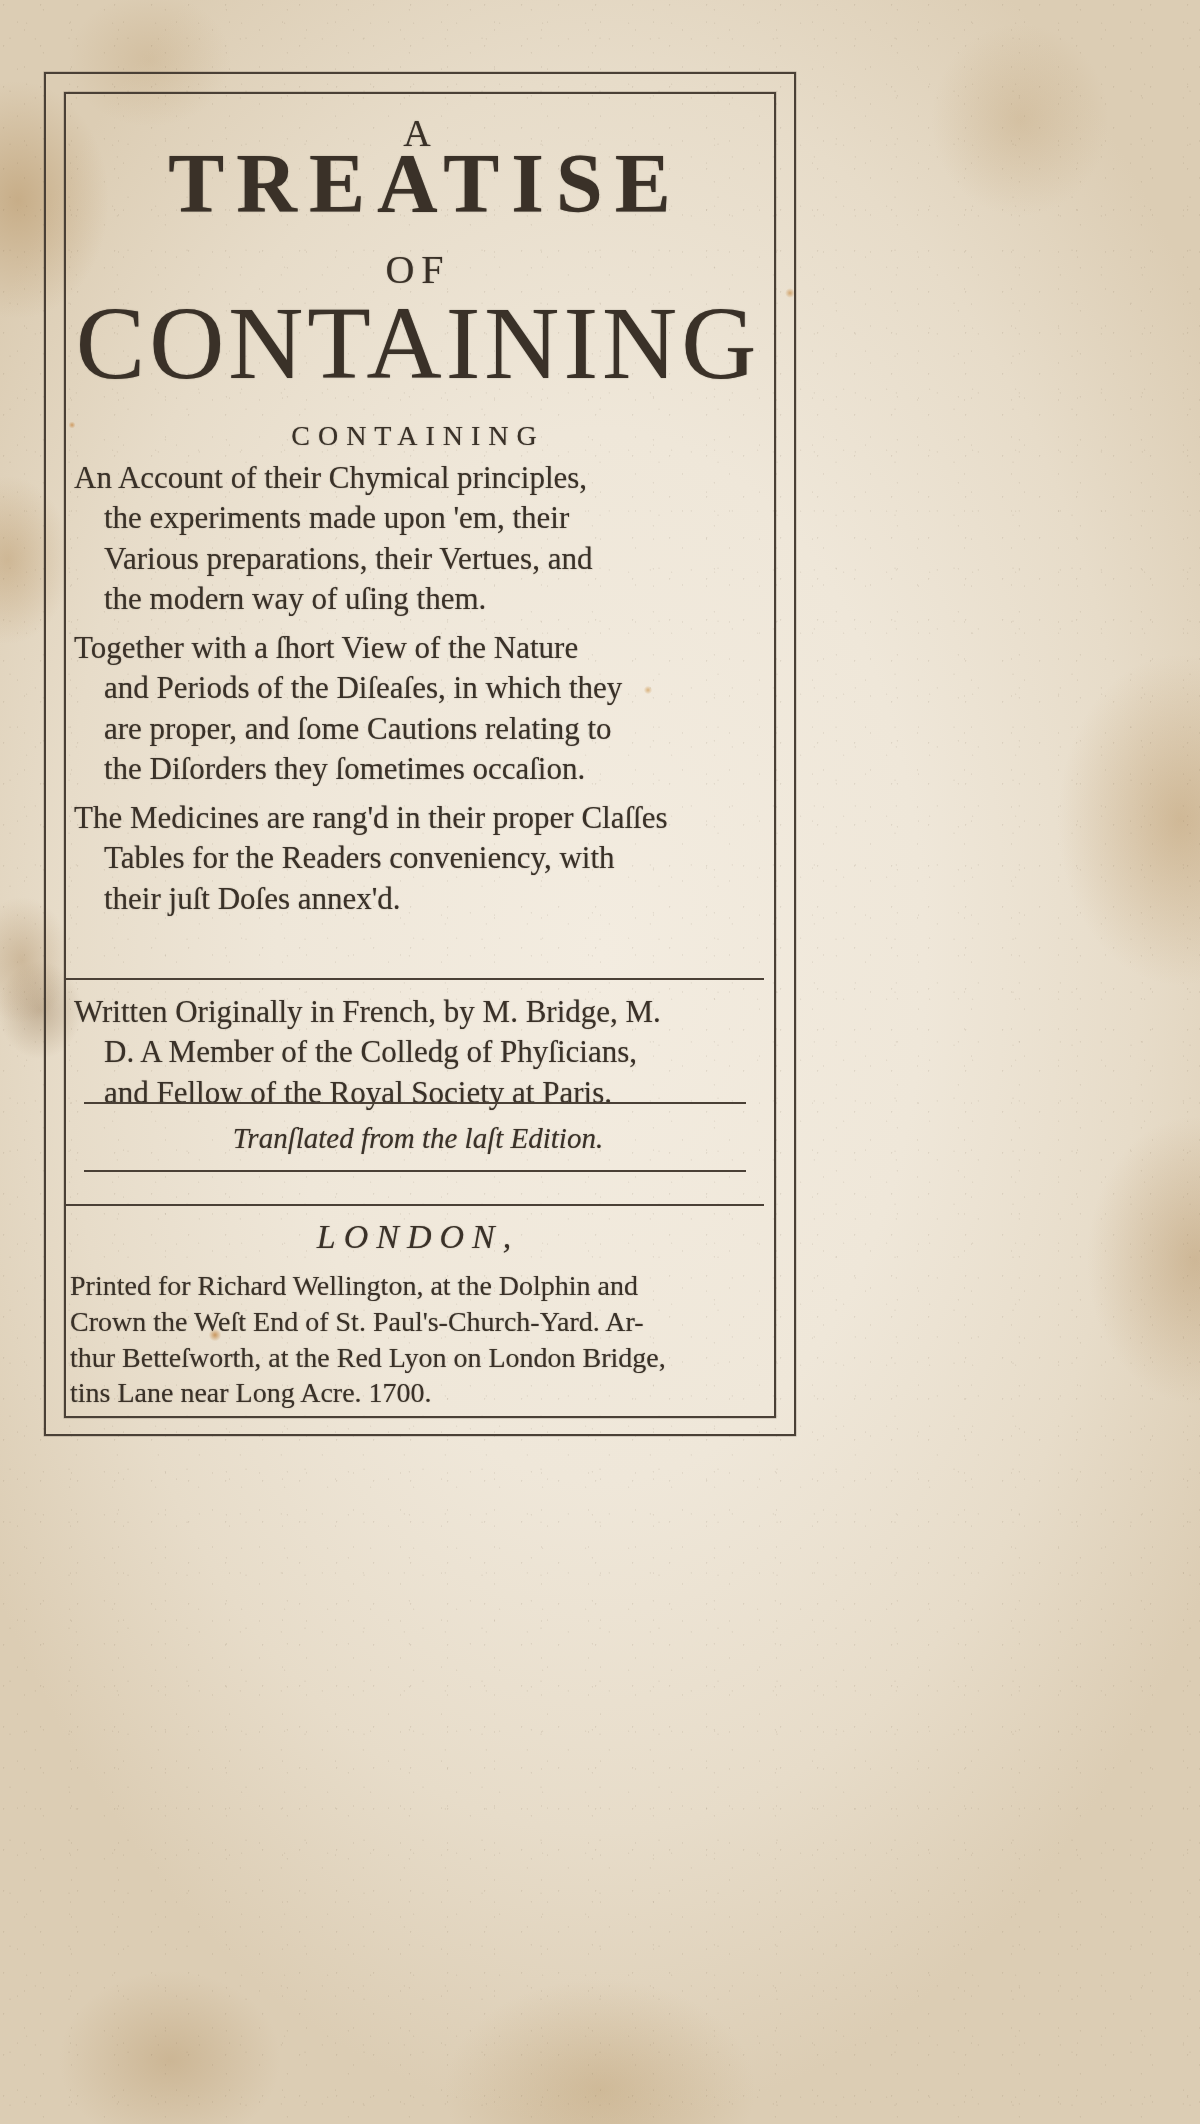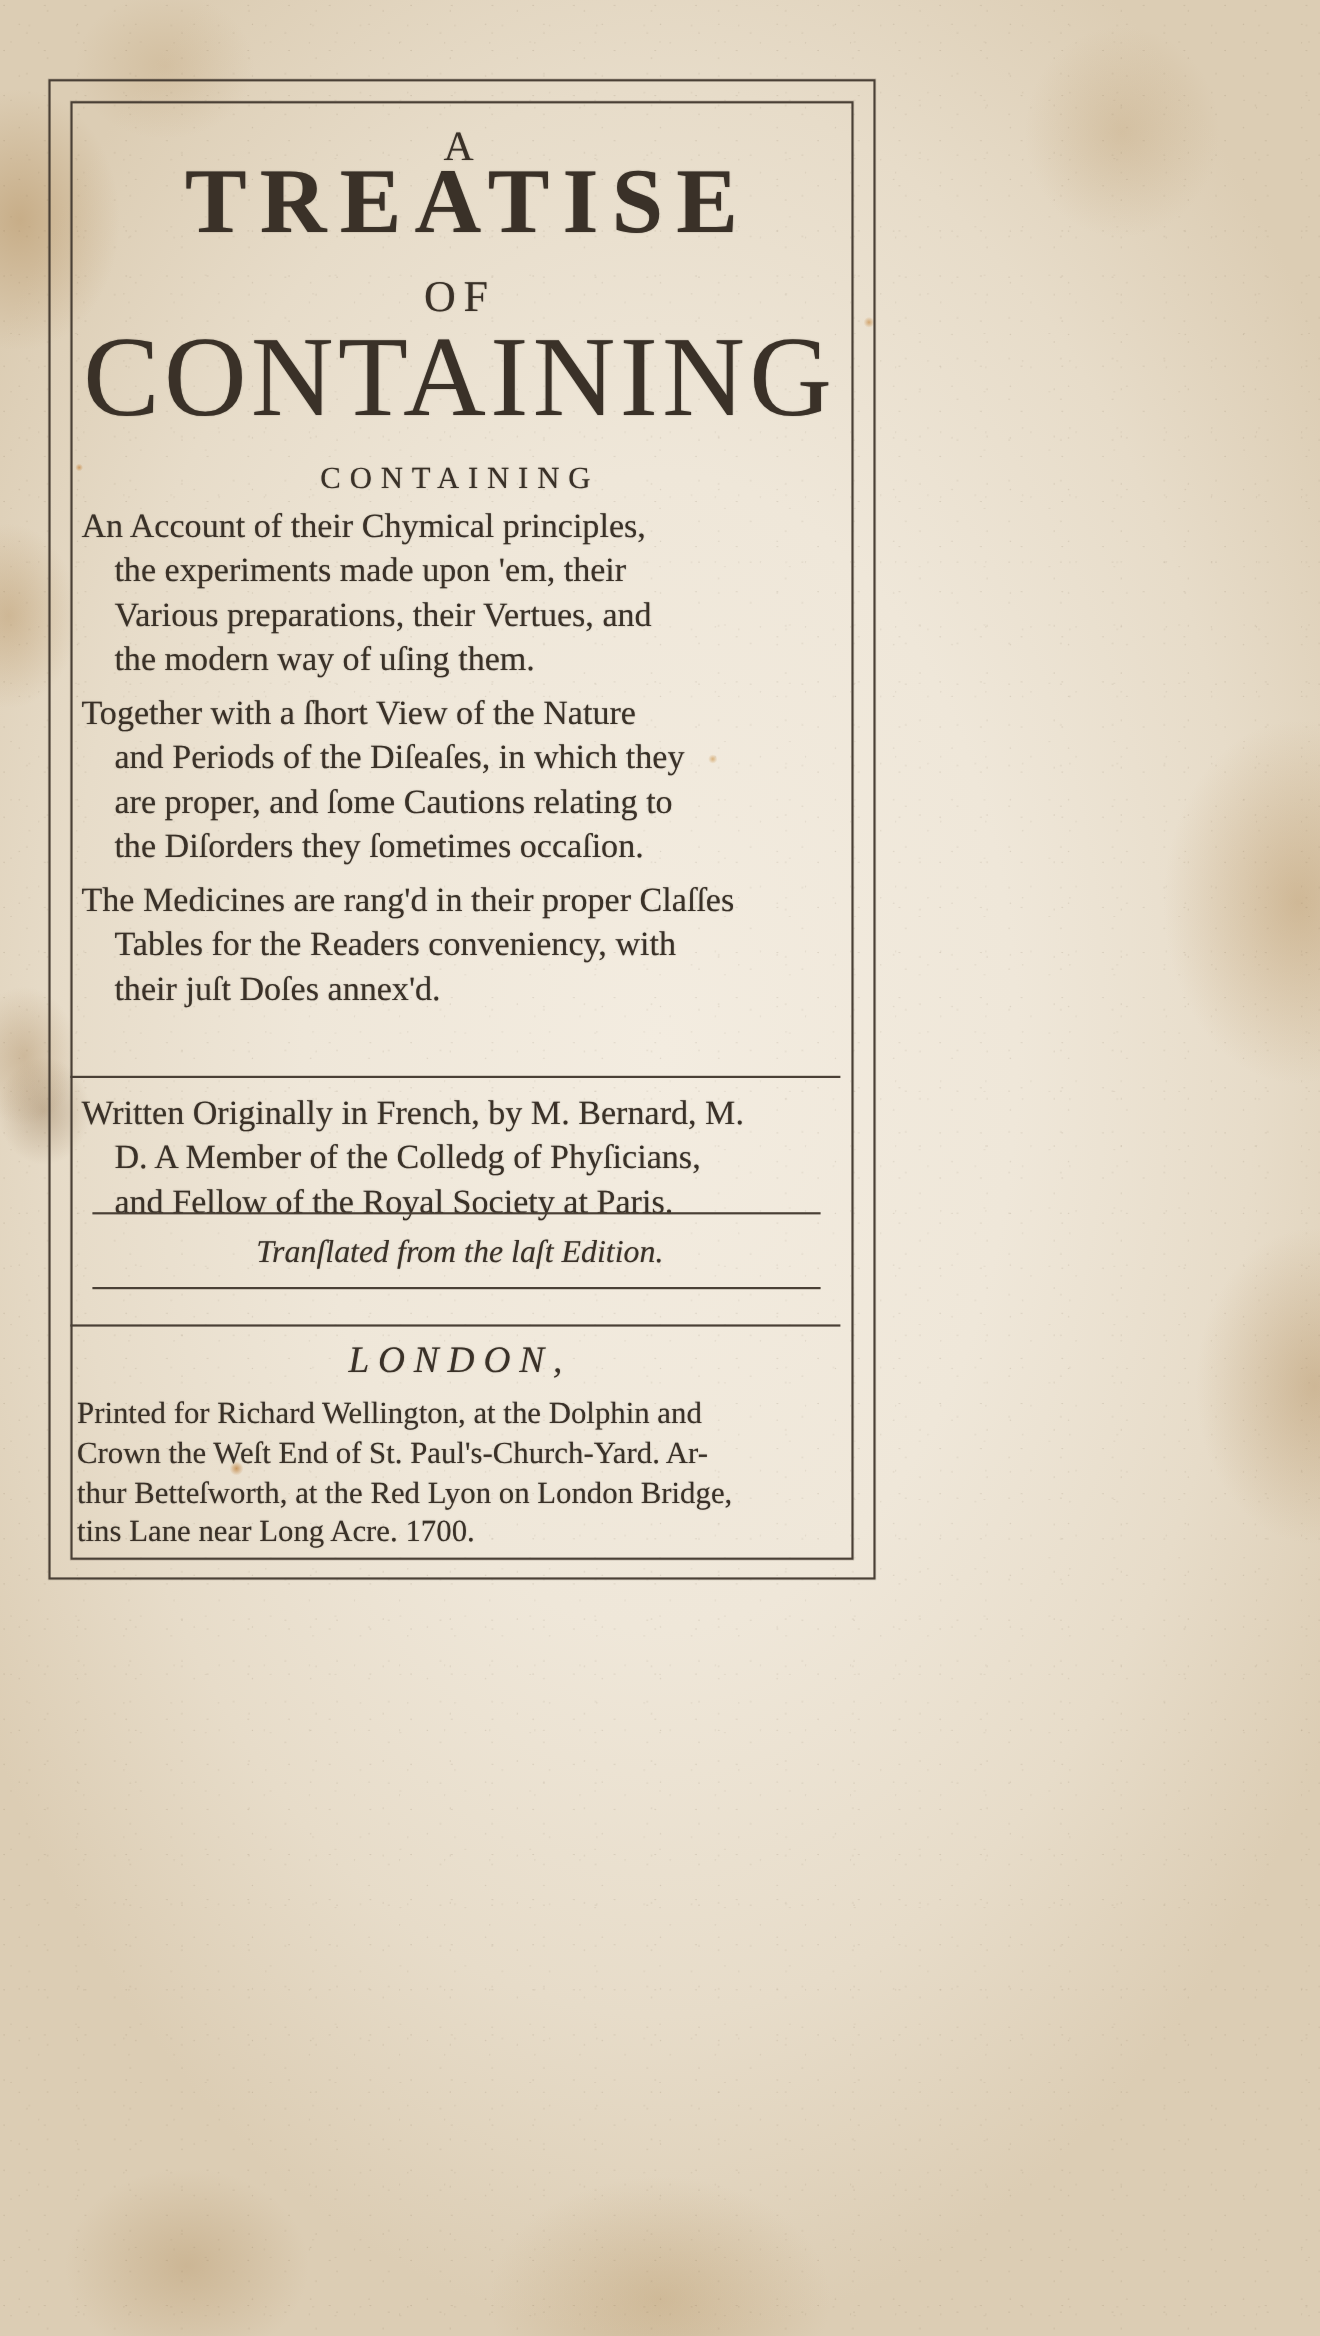--- a/index.html
+++ b/index.html
@@ -192,21 +192,21 @@
     <div class="para ink" id="p3">
       <div class="l1">The Medicines are rang'd in their proper Claſſes</div>
       <div class="ind">Tables for the Readers conveniency, with</div>
       <div class="ind">their juſt Doſes annex'd.</div>
     </div>
 
     <div class="hrule" id="rule-1"></div>
 
     <div class="para ink" id="p-author">
       <div class="l1">
-        <span>Written Originally in <span class="it">French</span>, by M. <span class="it">Bernard</span>, M.</span>
+        <span>Written Originally in <span class="it">French</span>, by M. <span class="it">Bridge</span>, M.</span>
       </div>
       <div class="ind">
         <span>D. A Member of the Colledg of Phyſicians,</span>
       </div>
       <div class="ind">
         <span>and Fellow of the Royal Society at <span class="it">Paris</span>.</span>
       </div>
     </div>
 
     <div class="hrule" id="rule-2"></div>

